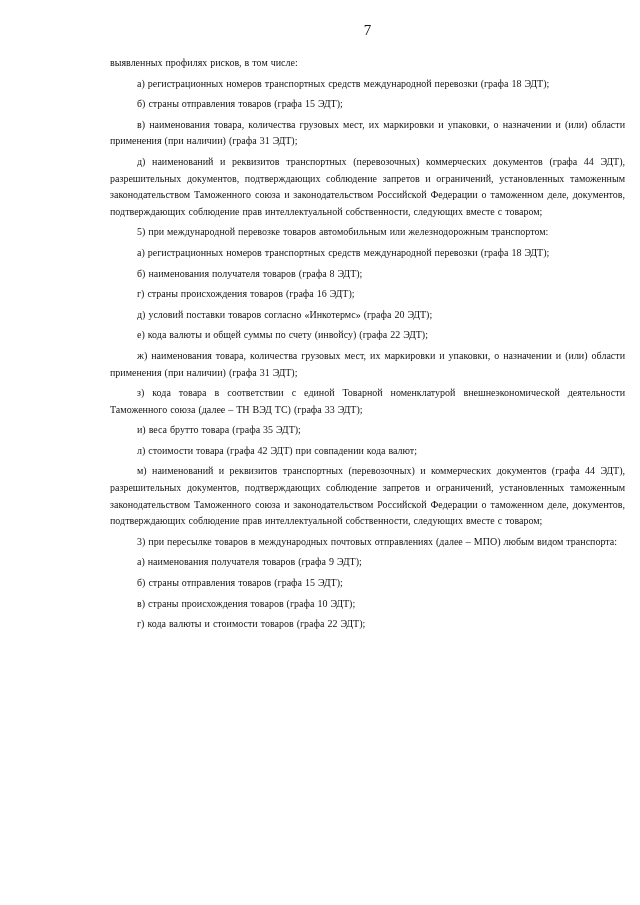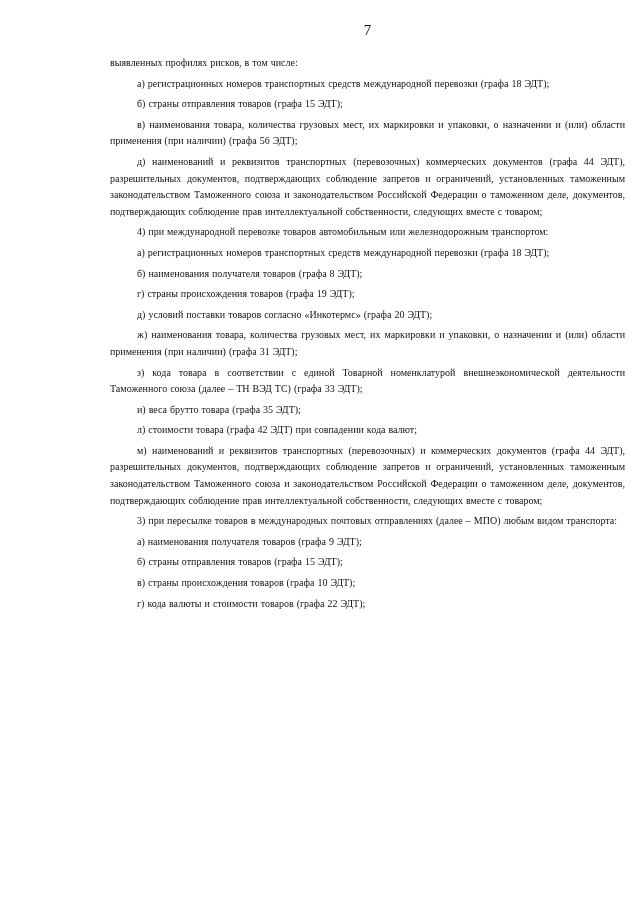--- a/index.html
+++ b/index.html
@@ -38,27 +38,28 @@
 </style>
 </head>
 <body>
 
 <div class="page">
   <div class="page-number">7</div>
   <div class="content" id="content">
       <p class="para">выявленных профилях рисков, в том числе:</p>
       <p class="para indent">а) регистрационных номеров транспортных средств международной перевозки (графа 18 ЭДТ);</p>
       <p class="para indent">б) страны отправления товаров (графа 15 ЭДТ);</p>
-      <p class="para indent">в) наименования товара, количества грузовых мест, их маркировки и упаковки, о назначении и (или) области применения (при наличии) (графа 56 ЭДТ);</p>
+      <p class="para indent">в) наименования товара, количества грузовых мест, их маркировки и упаковки, о назначении и (или) области применения (при наличии) (графа 31 ЭДТ);</p>
       <p class="para indent">д) наименований и реквизитов транспортных (перевозочных) коммерческих документов (графа 44 ЭДТ), разрешительных документов, подтверждающих соблюдение запретов и ограничений, установленных таможенным законодательством Таможенного союза и законодательством Российской Федерации о таможенном деле, документов, подтверждающих соблюдение прав интеллектуальной собственности, следующих вместе с товаром;</p>
-      <p class="para indent">4) при международной перевозке товаров автомобильным или железнодорожным транспортом:</p>
+      <p class="para indent">5) при международной перевозке товаров автомобильным или железнодорожным транспортом:</p>
       <p class="para indent">а) регистрационных номеров транспортных средств международной перевозки (графа 18 ЭДТ);</p>
       <p class="para indent">б) наименования получателя товаров (графа 8 ЭДТ);</p>
-      <p class="para indent">г) страны происхождения товаров (графа 19 ЭДТ);</p>
+      <p class="para indent">г) страны происхождения товаров (графа 16 ЭДТ);</p>
       <p class="para indent">д) условий поставки товаров согласно «Инкотермс» (графа 20 ЭДТ);</p>
+      <p class="para indent">е) кода валюты и общей суммы по счету (инвойсу) (графа 22 ЭДТ);</p>
       <p class="para indent">ж) наименования товара, количества грузовых мест, их маркировки и упаковки, о назначении и (или) области применения (при наличии) (графа 31 ЭДТ);</p>
       <p class="para indent">з) кода товара в соответствии с единой Товарной номенклатурой внешнеэкономической деятельности Таможенного союза (далее – ТН ВЭД ТС) (графа 33 ЭДТ);</p>
       <p class="para indent">и) веса брутто товара (графа 35 ЭДТ);</p>
       <p class="para indent">л) стоимости товара (графа 42 ЭДТ) при совпадении кода валют;</p>
       <p class="para indent">м) наименований и реквизитов транспортных (перевозочных) и коммерческих документов (графа 44 ЭДТ), разрешительных документов, подтверждающих соблюдение запретов и ограничений, установленных таможенным законодательством Таможенного союза и законодательством Российской Федерации о таможенном деле, документов, подтверждающих соблюдение прав интеллектуальной собственности, следующих вместе с товаром;</p>
       <p class="para indent">3) при пересылке товаров в международных почтовых отправлениях (далее – МПО) любым видом транспорта:</p>
       <p class="para indent">а) наименования получателя товаров (графа 9 ЭДТ);</p>
       <p class="para indent">б) страны отправления товаров (графа 15 ЭДТ);</p>
       <p class="para indent">в) страны происхождения товаров (графа 10 ЭДТ);</p>
       <p class="para indent">г) кода валюты и стоимости товаров (графа 22 ЭДТ);</p>

